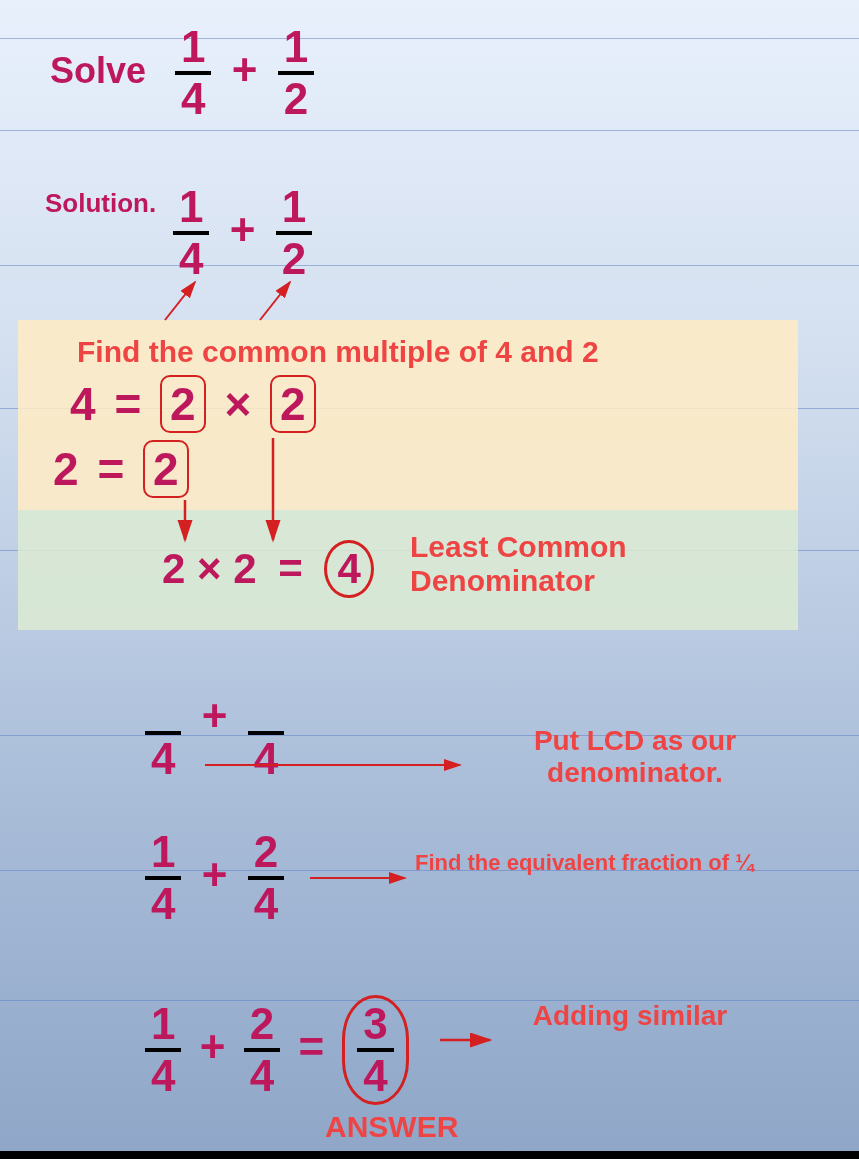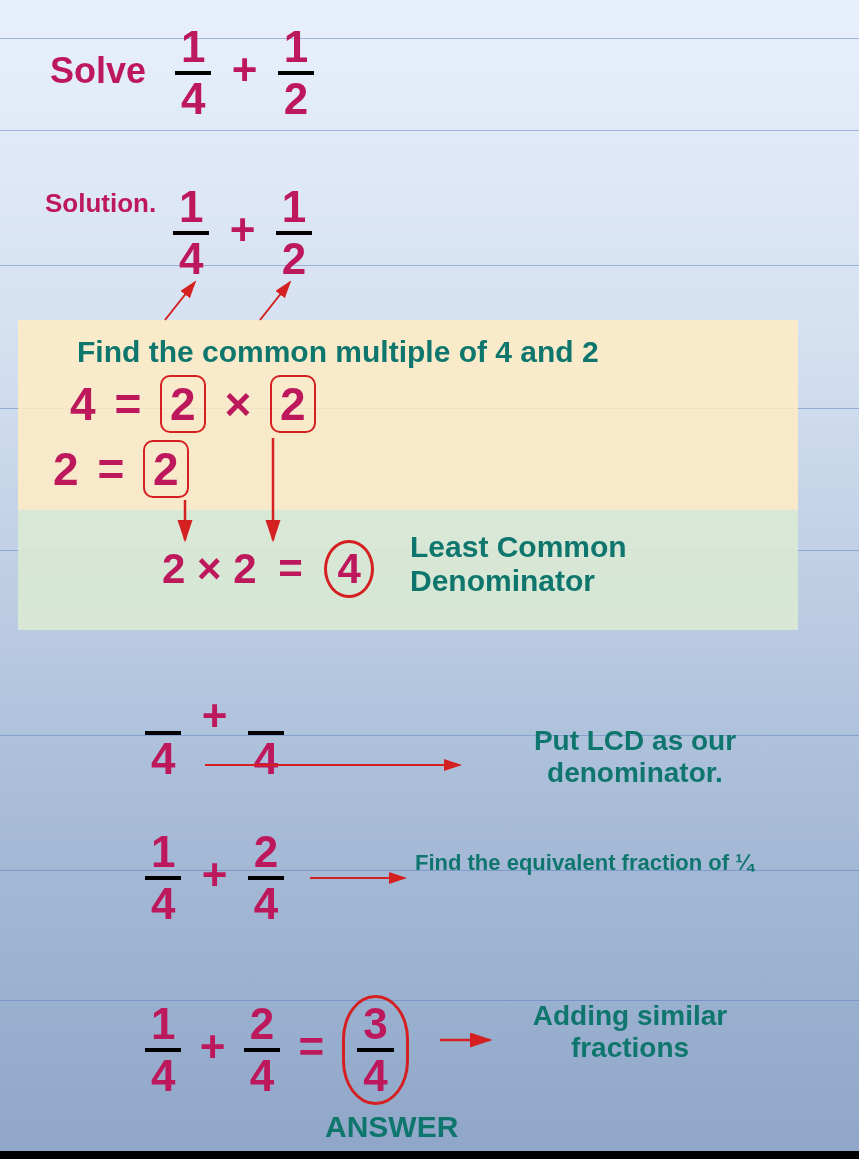--- a/index.html
+++ b/index.html
@@ -15,21 +15,21 @@
   .hline { position: absolute; left: 0; width: 100%; height: 1px; background: #5a7bc4; opacity: 0.5; }
   .box-yellow {
     position: absolute;
     background: rgba(255, 236, 195, 0.85);
   }
   .box-green {
     position: absolute;
     background: rgba(220, 235, 210, 0.85);
   }
   .blk { color: #be185d; font-weight: bold; position: absolute; }
-  .red { color: #0f766e; font-weight: bold; position: absolute; }
+  .red { color: #ef4444; font-weight: bold; position: absolute; }
   .frac {
     display: inline-flex;
     flex-direction: column;
     align-items: center;
     vertical-align: middle;
     line-height: 1;
   }
   .frac .num { padding: 0 6px 2px 6px; }
   .frac .den { border-top: 4px solid #000; padding: 2px 6px 0 6px; }
   .rbox {
@@ -164,21 +164,20 @@
   <span style="padding:0 6px;">=</span>
   <span class="roval">
     <span class="frac">
       <span class="num">3</span>
       <span class="den">4</span>
     </span>
   </span>
 </div>
 <div class="red" style="left:500px; top:1000px; font-size:28px; text-align:center; width:260px;">
   <div>Adding similar</div>
-  <div>fractions</div>
 </div>
 <div class="red" style="left:325px; top:1110px; font-size:30px;">ANSWER</div>
 
 <svg class="annot" width="859" height="1159">
   <defs>
     <marker id="ah" markerWidth="10" markerHeight="10" refX="8" refY="3" orient="auto">
       <path d="M0,0 L9,3 L0,6 Z" fill="#d42020"></path>
     </marker>
   </defs>
 

